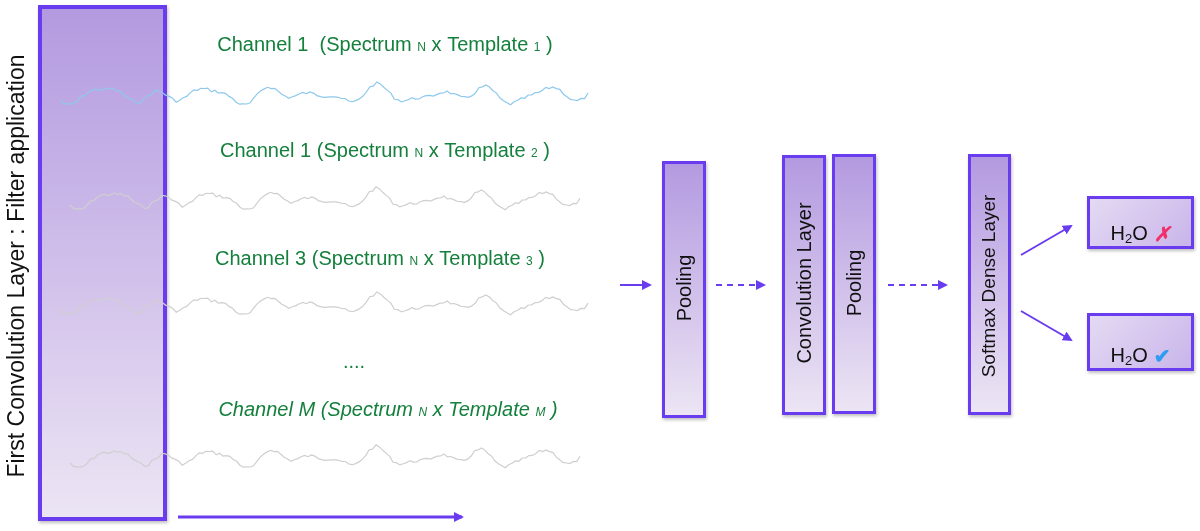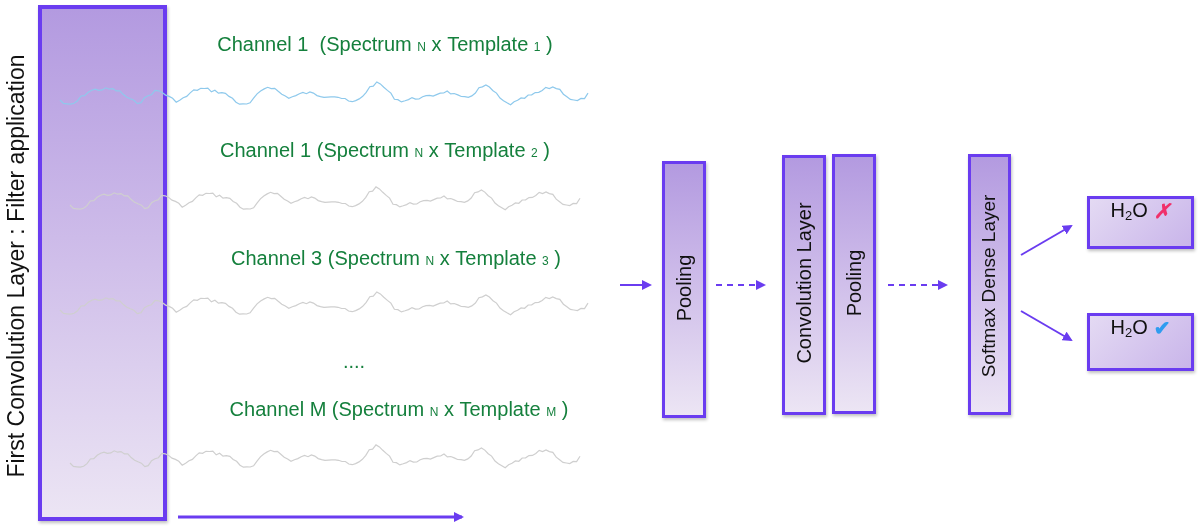--- a/index.html
+++ b/index.html
@@ -17,21 +17,21 @@
     transform: translate(-50%,-50%) rotate(-90deg);
     font-size:22px; color:#111;
   }
   .channel-label { position:absolute; white-space:nowrap; font-size:20px; color:#15803d; transform:translateX(-50%); }
   .channel-label .sub { font-size:12px; }
   .out-box {
     position:absolute; box-sizing:border-box;
     border:3px solid #6a3cf0;
     background:linear-gradient(135deg, #e4daf3 0%, #c9b5ea 100%);
     box-shadow: 1px 2px 3px rgba(0,0,0,0.25);
-    display:flex; align-items:flex-start; justify-content:center;
+    display:flex; align-items:flex-end; justify-content:center;
     font-size:20px;
   }
   .out-box sub { font-size:13px; vertical-align:-3px; }
   .mark { margin-left:6px; font-weight:bold; font-size:20px; }
   svg { position:absolute; left:0; top:0; }
 </style>
 </head>
 <body>
 
 <div class="layer-box" style="left:38px; top:5px; width:129px; height:516px; border-width:4px;"></div>
@@ -61,25 +61,25 @@
   <line x1="1021" y1="255" x2="1071" y2="226" stroke="#6a3cf0" stroke-width="2" marker-end="url(#ah)"></line>
   <line x1="1021" y1="311" x2="1071" y2="340" stroke="#6a3cf0" stroke-width="2" marker-end="url(#ah)"></line>
 </svg>
 
 <div class="channel-label" style="left:385px; top:33px;">
   <span>Channel 1</span>&nbsp;&nbsp;(<span>Spectrum</span>&nbsp;<span class="sub">N</span>&nbsp;<span>x</span>&nbsp;<span>Template</span>&nbsp;<span class="sub">1</span>&nbsp;)
 </div>
 <div class="channel-label" style="left:385px; top:139px;">
   <span>Channel 1</span>&nbsp;(<span>Spectrum</span>&nbsp;<span class="sub">N</span>&nbsp;<span>x</span>&nbsp;<span>Template</span>&nbsp;<span class="sub">2</span>&nbsp;)
 </div>
-<div class="channel-label" style="left:380px; top:247px;margin-left:16px;">
+<div class="channel-label" style="left:380px; top:247px;">
   <span>Channel 3</span>&nbsp;(<span>Spectrum</span>&nbsp;<span class="sub">N</span>&nbsp;<span>x</span>&nbsp;<span>Template</span>&nbsp;<span class="sub">3</span>&nbsp;)
 </div>
 <div class="channel-label" style="left:354px; top:350px;">....</div>
-<div class="channel-label" style="left:399px; top:398px;">
+<div class="channel-label" style="left:388px; top:398px;font-style:italic;">
   <span>Channel M</span>&nbsp;(<span>Spectrum</span>&nbsp;<span class="sub">N</span>&nbsp;<span>x</span>&nbsp;<span>Template</span>&nbsp;<span class="sub">M</span>&nbsp;)
 </div>
 
 <div class="layer-box" style="left:662px; top:161px; width:44px; height:257px;"></div>
 <div class="vlabel" style="left:684px; top:288px; font-size:20px;">Pooling</div>
 
 <div class="layer-box" style="left:782px; top:155px; width:44px; height:260px;"></div>
 <div class="vlabel" style="left:804px; top:283px; font-size:20px;">Convolution Layer</div>
 
 <div class="layer-box" style="left:832px; top:154px; width:44px; height:260px;"></div>

